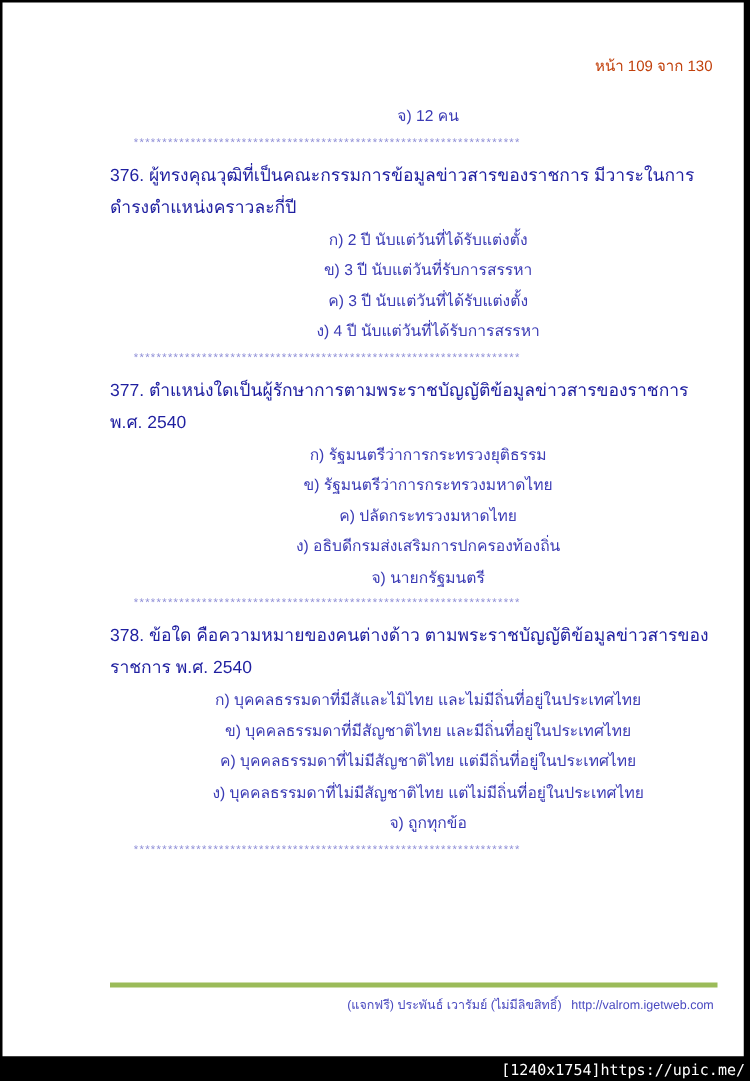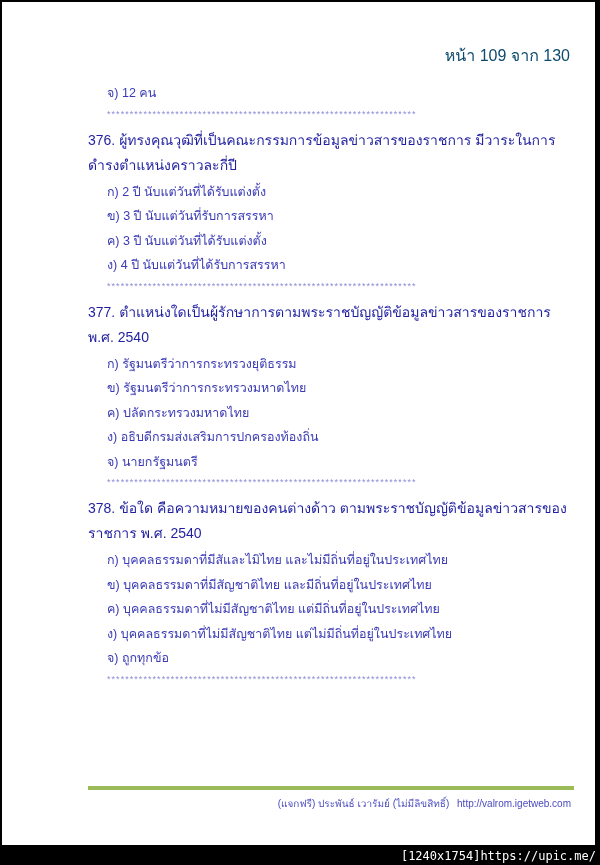--- a/index.html
+++ b/index.html
@@ -17,36 +17,37 @@
       width: 593px;
       height: 843px;
       background: #ffffff;
       font-family: "Liberation Sans", "DejaVu Sans", sans-serif;
       color: #2e2ea8;
     }
     .page-number {
       position: absolute;
       top: 41px;
       right: 25px;
-      font-size: 16px;
-      color: #0c4a6e;
+      font-size: 12px;
+      color: #c2410c;
     }
     .content {
       position: absolute;
       left: 86px;
       top: 79px;
       width: 490px;
     }
     .option {
       font-size: 12.5px;
       line-height: 24.5px;
       height: 24.5px;
       padding-left: 19px;
       color: #3b3bb5;
       white-space: nowrap;
+      text-align: center;
     }
     .separator {
       font-size: 9px;
       line-height: 17px;
       height: 17px;
       padding-left: 19px;
       color: #8c8cd6;
       letter-spacing: 1.05px;
       white-space: nowrap;
       overflow: hidden;

